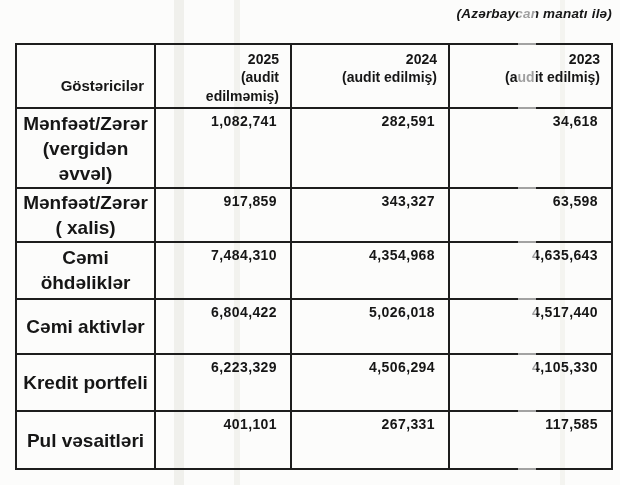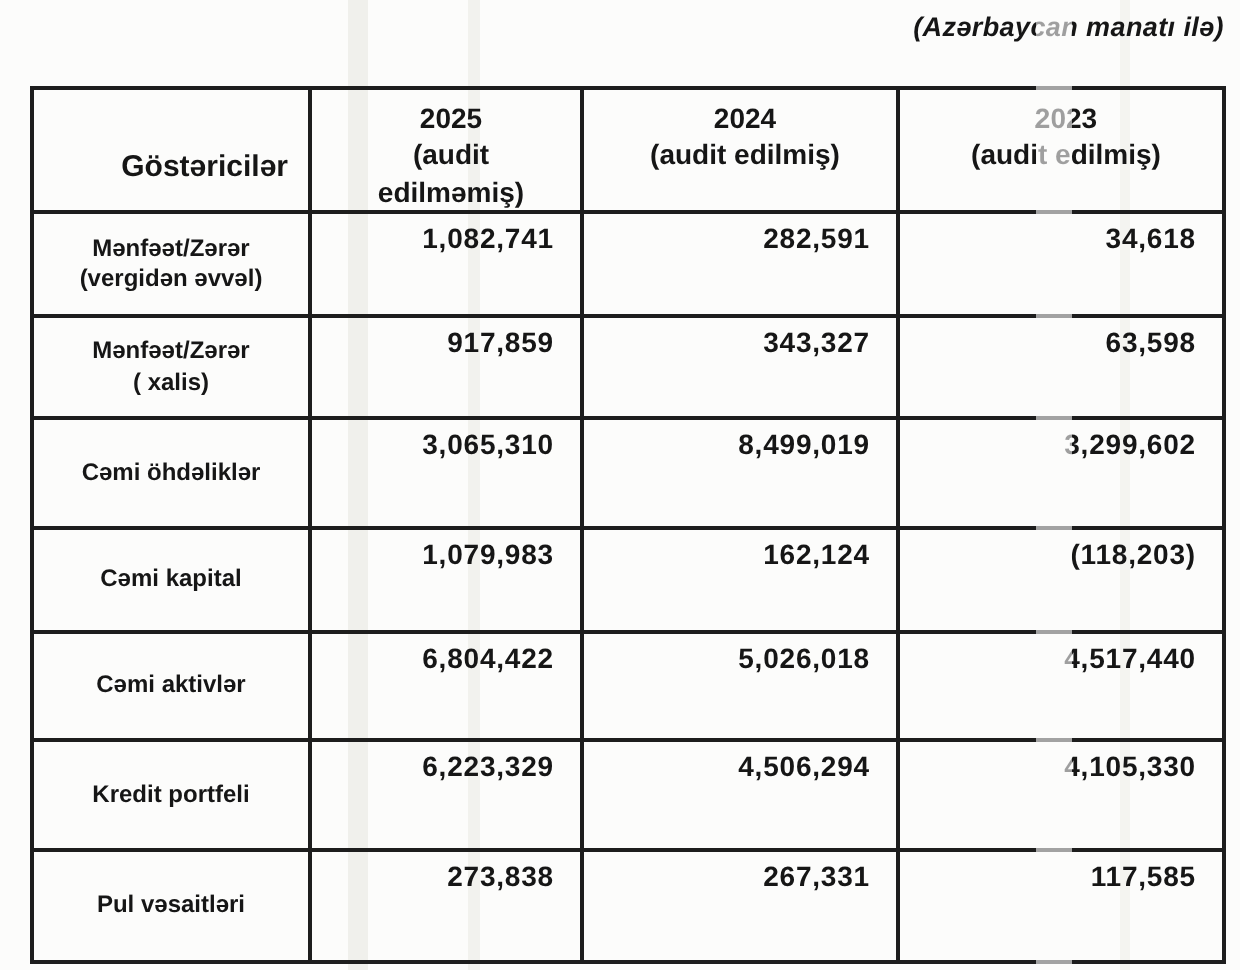--- a/index.html
+++ b/index.html
@@ -57,31 +57,32 @@
     background:transparent;
   }
   
   th.label-head {
     text-align:right;
     vertical-align:bottom;
     padding:0 10px 13px 0;
     font-size:15px;
   }
   th.year-head {
+    text-align:right;
     vertical-align:top;
     padding:5px 11px 0 16px;
     line-height:1.32;
     margin-top:48px;
   }
   th.year-head .yr, th.year-head .note { display:block; }
   
   td.rowlabel {
     text-align:center;
     vertical-align:middle;
-    font-size:12px;
+    font-size:19px;
     line-height:1.32;
   }
   td.rowlabel .l1, td.rowlabel .l2 { display:block; }
   td.num {
     text-align:right;
     vertical-align:top;
     padding:4px 13px 0 16px;
     letter-spacing:0.4px;
   }
 </style>
@@ -136,34 +137,25 @@
     <td class="num">917,859</td>
     <td class="num">343,327</td>
     <td class="num">63,598</td>
   </tr>
 
   <tr style="height:55px">
     <td class="rowlabel">
       <span class="l1">Cəmi öhdəliklər</span>
       <span class="l2"></span>
     </td>
-    <td class="num">3,065,310</td>
-    <td class="num">8,499,019</td>
-    <td class="num">3,299,602</td>
+    <td class="num">7,484,310</td>
+    <td class="num">4,354,968</td>
+    <td class="num">4,635,643</td>
   </tr>
 
-  <tr style="height:52px">
-    <td class="rowlabel">
-      <span class="l1">Cəmi kapital</span>
-      <span class="l2"></span>
-    </td>
-    <td class="num">1,079,983</td>
-    <td class="num">162,124</td>
-    <td class="num">(118,203)</td>
-  </tr>
 
   <tr style="height:54px">
     <td class="rowlabel">
       <span class="l1">Cəmi aktivlər</span>
       <span class="l2"></span>
     </td>
     <td class="num">6,804,422</td>
     <td class="num">5,026,018</td>
     <td class="num">4,517,440</td>
   </tr>
@@ -176,20 +168,20 @@
     <td class="num">6,223,329</td>
     <td class="num">4,506,294</td>
     <td class="num">4,105,330</td>
   </tr>
 
   <tr style="height:56px">
     <td class="rowlabel">
       <span class="l1">Pul vəsaitləri</span>
       <span class="l2"></span>
     </td>
-    <td class="num">273,838</td>
+    <td class="num">401,101</td>
     <td class="num">267,331</td>
     <td class="num">117,585</td>
   </tr>
 </tbody>
   </table>
 
 <div class="fade-band"></div>
 
 </body></html>

